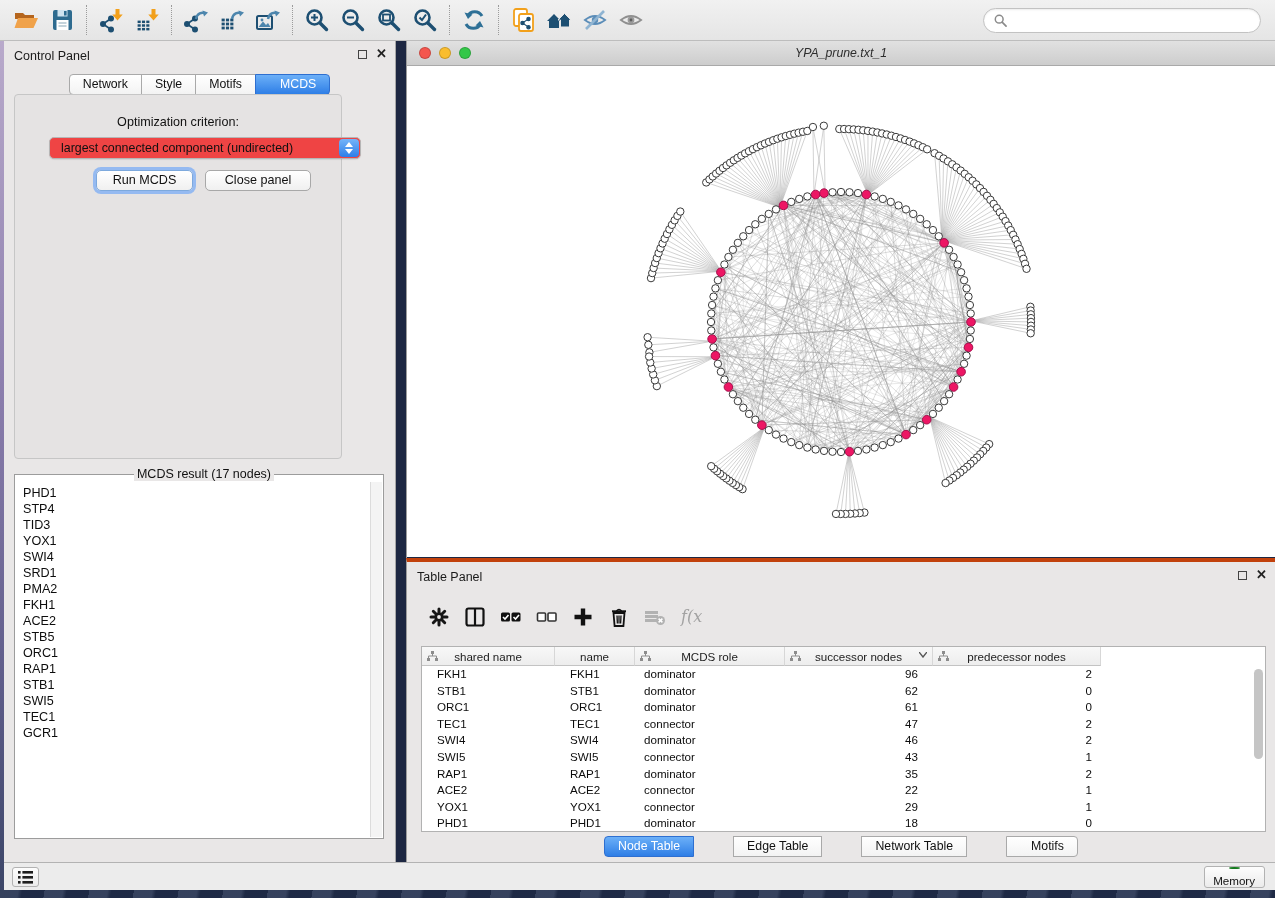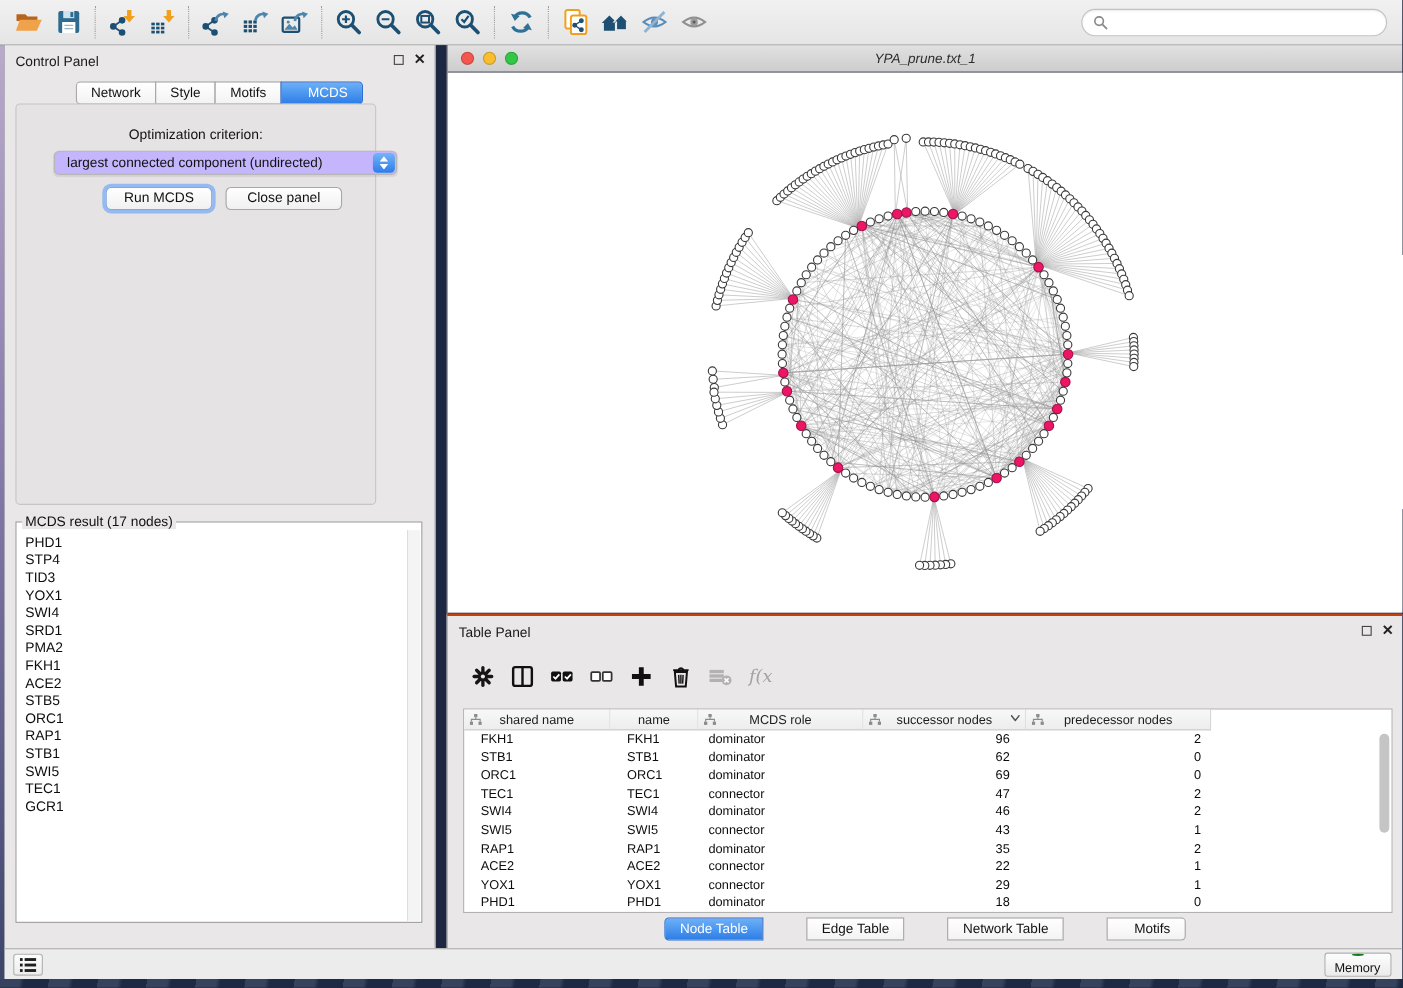--- a/index.html
+++ b/index.html
@@ -35,51 +35,51 @@
   #cp-tabs { position:absolute; left:0; right:0; top:33px; }
   .tab { height:21px; line-height:19px; padding:0 13px; font-size:12.3px; color:#111;
     background:linear-gradient(#ffffff,#f3f3f3); border:1px solid #a9a9a9; margin-left:-1px; }
   .tab:first-child { border-radius:4px 0 0 4px; margin-left:0; }
   .tab:last-child { border-radius:0 4px 4px 0;padding-left:24px; }
   .tab.sel { background:linear-gradient(#6cb0f8,#2e7ee6); color:#fff; border-color:#2e6fd0; }
 
   #cp-pane { position:absolute; left:10px; top:53px; width:328px; height:365px;
     background:#e5e3e3; border:1px solid #c6c6c6; border-radius:4px; }
   #opt-label { position:absolute; left:0; right:0; top:20px; text-align:center; font-size:12.6px; color:#111; }
-  #criterion-select { position:absolute; left:34px; top:42px; width:312px; height:22px; background:#c4b5fd;
+  #criterion-select { position:absolute; left:34px; top:42px; width:312px; height:22px; background:#ef4444;
     border:1px solid #b6b6b6; border-radius:5px; font-size:12.4px; color:#111;
     display:flex; align-items:center; padding-left:11px; box-shadow:0 1px 1px rgba(0,0,0,.08); }
   #criterion-stepper { position:absolute; right:1px; top:1px; bottom:1px; width:20px; border-radius:4px;
     background:linear-gradient(#74b4f9,#2e7ee8); display:flex; flex-direction:column; align-items:center; justify-content:center; gap:2px; }
   .aqua-btn { position:absolute; top:75px; height:21px; background:linear-gradient(#ffffff,#f0f0f0);
     border:1px solid #a8a8a8; border-radius:5px; font-size:12.6px; color:#111; text-align:center; line-height:19px; }
   #run-btn { left:81px; width:97px; box-shadow:0 0 0 3px rgba(95,158,250,.6); border-color:#7da9dd; }
   #close-btn { left:190px; width:106px; }
 
   fieldset#result-box { position:absolute; left:10px; top:426px; width:370px; height:372px;
     border:1px solid #9c9c9c; background:#fff; }
-  #result-box legend { font-size:12.5px; color:#111; padding:0 3px; margin-left:5px; background:#e9e7e7; }
+  #result-box legend { font-size:12.5px; color:#111; padding:0 3px; margin-left:5px; background:#e9e7e7;text-align:center; }
   #result-list { position:absolute; left:1px; right:13px; top:2px; bottom:1px; overflow:hidden;
     padding:2px 0 0 7px; }
   .list-item { font-size:12.6px; line-height:16px; color:#0d0d0d; }
   #result-scroll { position:absolute; right:1px; top:1px; bottom:1px; width:12px;
     background:#f4f4f4; border-left:1px solid #dcdcdc; }
 
   
   #network-window { position:absolute; left:406px; top:41px; width:869px; height:517px; border-left:1px solid #9c9c9c;font-style:italic; }
   #net-titlebar { height:25px; background:linear-gradient(#e1e1e1,#cdcdcd); border-bottom:1px solid #a9a9a9;
     position:relative; display:flex; align-items:center; justify-content:center; }
   .light { width:12px; height:12px; border-radius:50%; border:1px solid rgba(0,0,0,.18); }
   #lights { position:absolute; left:12px; top:6px; display:flex; gap:8px; }
   #net-title { font-size:12.3px; color:#2d2d2d; }
   #net-canvas { width:869px; height:491px; background:#fff; }
 
   
   #table-panel { position:absolute; left:406px; top:558px; width:869px; height:304px;
-    background:#e9e7e7; border-left:1px solid #9c9c9c; border-top:2px solid #c2410c; }
+    background:#e9e7e7; border-left:1px solid #9c9c9c; border-top:4px solid #c2410c; }
   #tbl-toolbar { position:absolute; left:14px; top:36px; height:38px; display:flex; align-items:center; }
   .ttb-btn { width:36px; height:32px; display:flex; align-items:center; justify-content:center; }
   #tbl-container { position:absolute; left:14px; top:84px; width:845px; height:186px;
     background:#fff; border:1px solid #b2b2b2; overflow:hidden; }
   #tbl-head { display:flex; height:19px; }
   .th { position:relative; height:19px; background:linear-gradient(#f8f8f8,#ededed);
     border-right:1px solid #d7d7d7; border-bottom:1px solid #c3c3c3;
     font-size:11.6px; color:#1c1c1c; display:flex; align-items:center; justify-content:center; }
   .th .th-icon { position:absolute; left:5px; top:4px; }
   .th .th-menu { position:absolute; right:5px; top:5px; color:#555; }
@@ -1274,21 +1274,21 @@
             <div class="td c0">STB1</div>
             <div class="td c1">STB1</div>
             <div class="td c2">dominator</div>
             <div class="td c3">62</div>
             <div class="td c4">0</div>
           </div>
           <div class="tr">
             <div class="td c0">ORC1</div>
             <div class="td c1">ORC1</div>
             <div class="td c2">dominator</div>
-            <div class="td c3">69</div>
+            <div class="td c3">61</div>
             <div class="td c4">0</div>
           </div>
           <div class="tr">
             <div class="td c0">TEC1</div>
             <div class="td c1">TEC1</div>
             <div class="td c2">connector</div>
             <div class="td c3">47</div>
             <div class="td c4">2</div>
           </div>
           <div class="tr">

